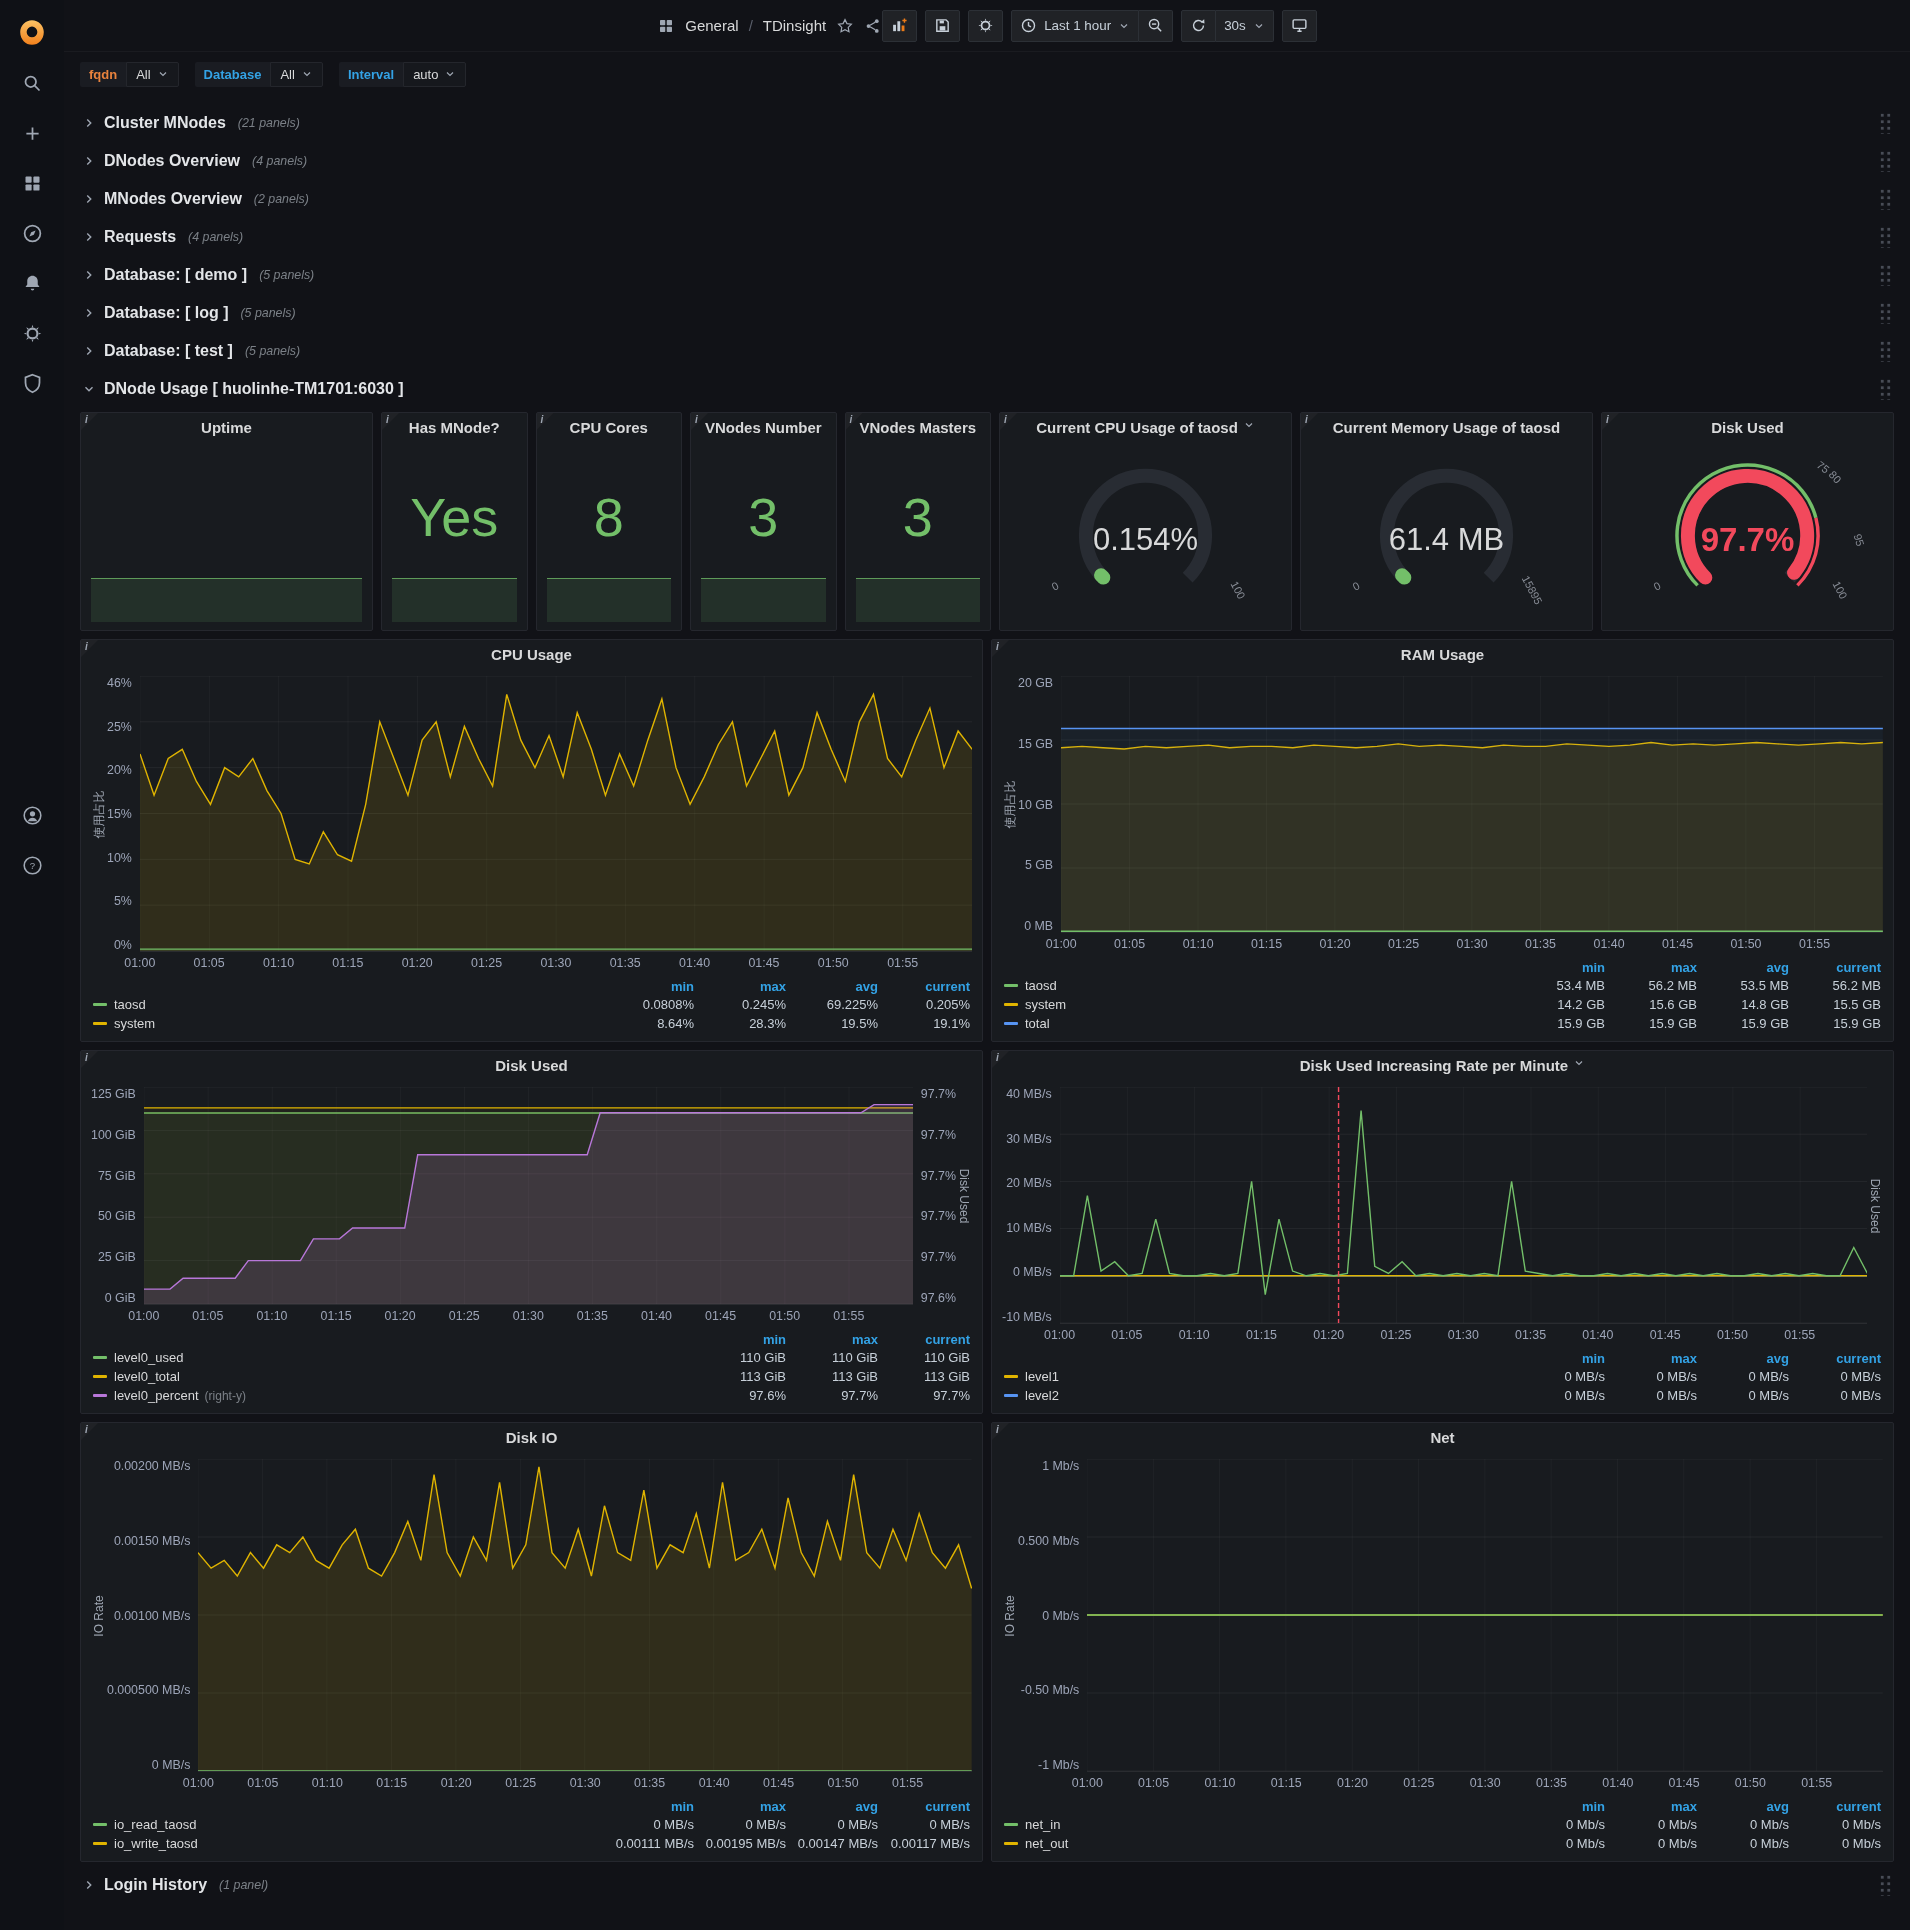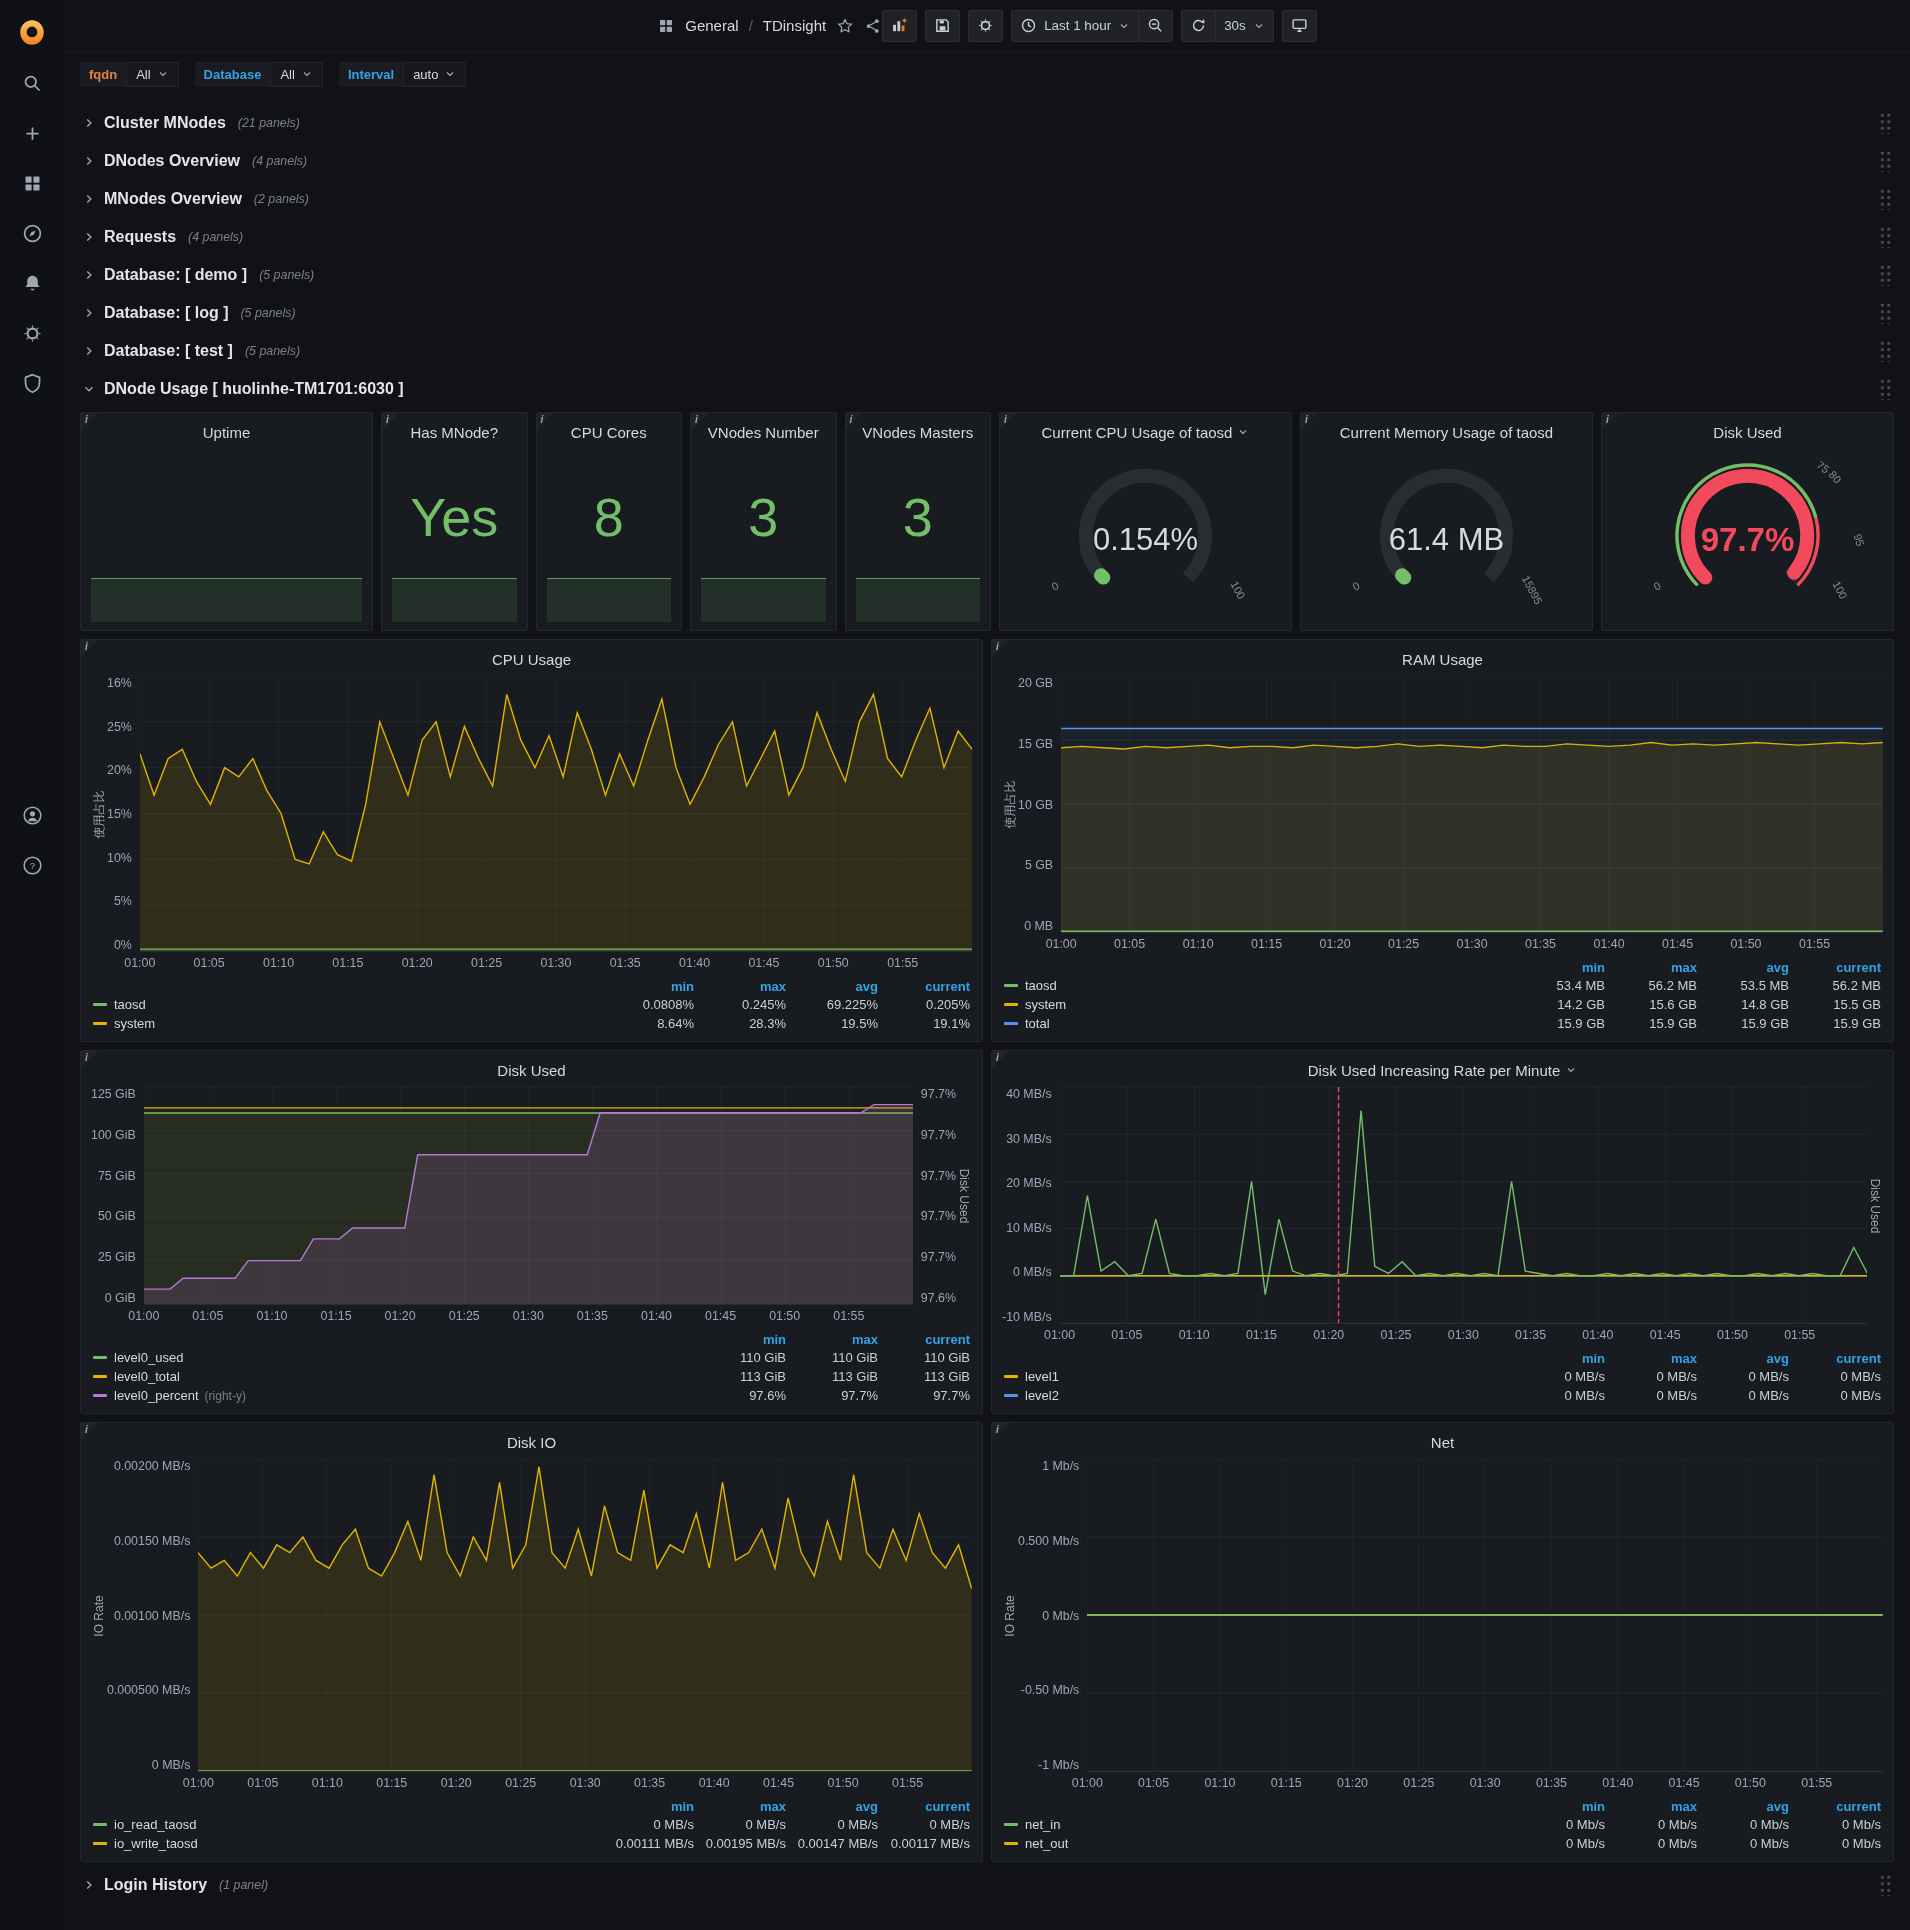--- a/index.html
+++ b/index.html
@@ -35,21 +35,21 @@
 .rowhdr{height:30px;display:flex;align-items:center;gap:8px;margin-bottom:8px;padding:0 2px;cursor:pointer}
 .rowhdr .chev{width:14px;height:14px;color:#9fa7b3}
 .rowtitle{font-size:16px;font-weight:700;color:#e3e5e8}
 .rowcount{font-size:12.4px;font-style:italic;color:#7b8087;margin-left:4px}
 .dots{margin-left:auto;width:13px;height:22px;background-image:radial-gradient(#565b66 1.5px,transparent 1.6px);background-size:6.5px 6.5px;opacity:.8;cursor:grab}
 
 .stat-row{display:grid;grid-template-columns:2fr 1fr 1fr 1fr 1fr 2fr 2fr 2fr;gap:8px;height:219px;margin-bottom:8px}
 .chart-row{display:grid;grid-template-columns:1fr 1fr;gap:8px;margin-bottom:8px}
 .row-h1{height:403px}.row-h2{height:364px}.row-h3{height:440px}
 .panel{background:#181b1f;border:1px solid #25272e;border-radius:2px;position:relative;display:flex;flex-direction:column;padding:6px 10px 8px}
-.panel-title{height:26px;display:flex;align-items:center;justify-content:center;gap:5px;font-size:15px;font-weight:400;color:#d8d9da;cursor:pointer;white-space:nowrap}
+.panel-title{height:26px;display:flex;align-items:flex-start;justify-content:center;gap:5px;font-size:15px;font-weight:700;color:#d8d9da;cursor:pointer;white-space:nowrap}
 .info-corner{position:absolute;top:0;left:0;width:17px;height:17px;background:#202226;clip-path:polygon(0 0,100% 0,0 100%);color:#9fa7b3;font-size:10px;font-style:italic;font-weight:700;padding:1px 0 0 4px;cursor:pointer;z-index:2}
 
 .stat-body{flex:1;display:flex;align-items:center;justify-content:center;gap:8px;padding-bottom:34px}
 .stat-value{font-size:54px;font-weight:500;color:#73bf69}
 .stat-unit{font-size:29px;font-weight:500;color:#73bf69;margin-left:6px}
 .sparkline{position:absolute;bottom:8px;left:10px;right:10px;height:44px;background:rgba(115,191,105,.13);border-top:1.5px solid rgba(115,191,105,.75)}
 
 .gauge-wrap{flex:1;position:relative;display:flex;align-items:center;justify-content:center}
 .gauge-svg svg{width:195px;height:163px}
 .gauge-value{position:absolute;top:50%;left:50%;transform:translate(-50%,-34%);font-size:31px;font-weight:500;color:#d8d9da;white-space:nowrap}
@@ -458,21 +458,21 @@
       <div class="info-corner">i</div>
       <div class="panel-title">
           <span>CPU Usage</span>
         </div>
       <div class="chart">
   <div class="chart-body">
     <div class="ylab">
               <span>使用占比</span>
             </div>
     <div class="yticks">
-              <span>16%</span>
+              <span>46%</span>
               <span>25%</span>
               <span>20%</span>
               <span>15%</span>
               <span>10%</span>
               <span>5%</span>
               <span>0%</span>
             </div>
     <div class="plot">
               <svg viewBox="0 0 1000 300" preserveAspectRatio="none">
                 <line x1="0" y1="0" x2="1000" y2="0" stroke="rgba(255,255,255,0.06)" vector-effect="non-scaling-stroke"></line>

